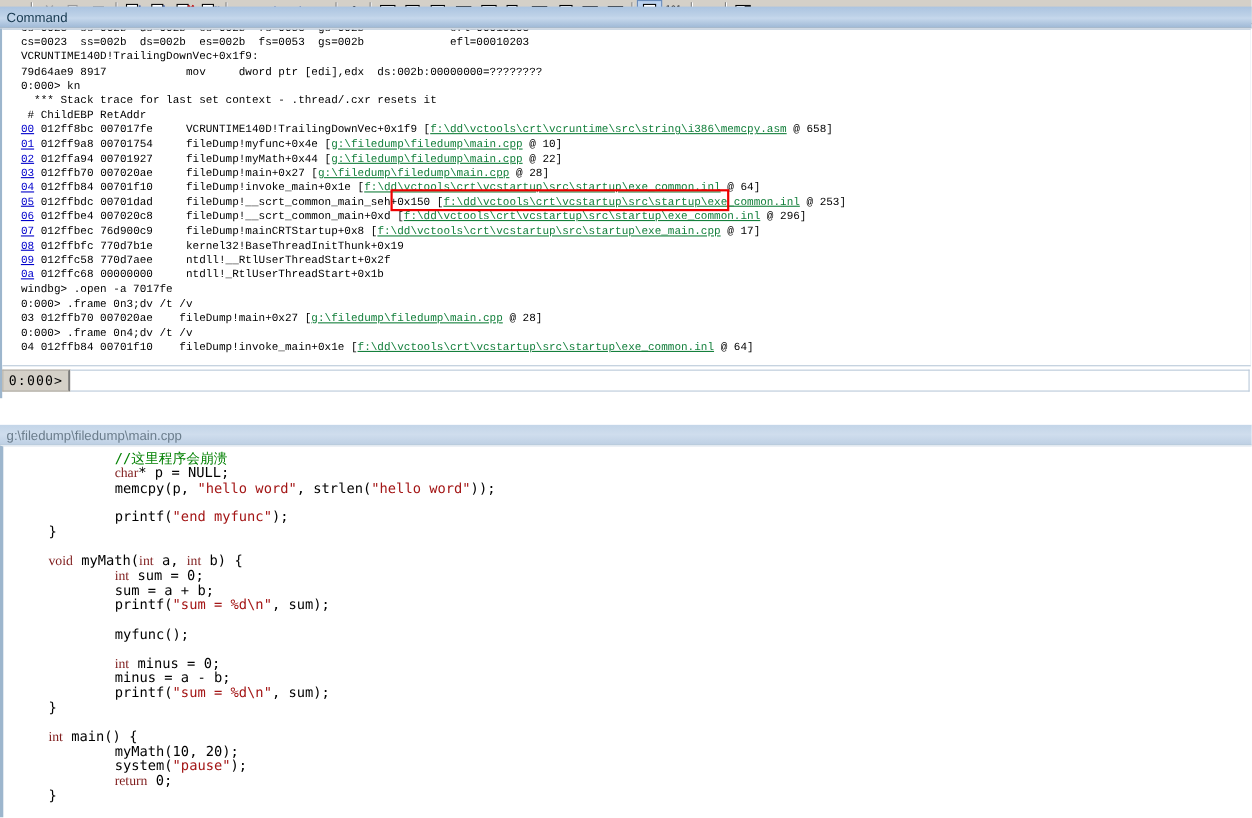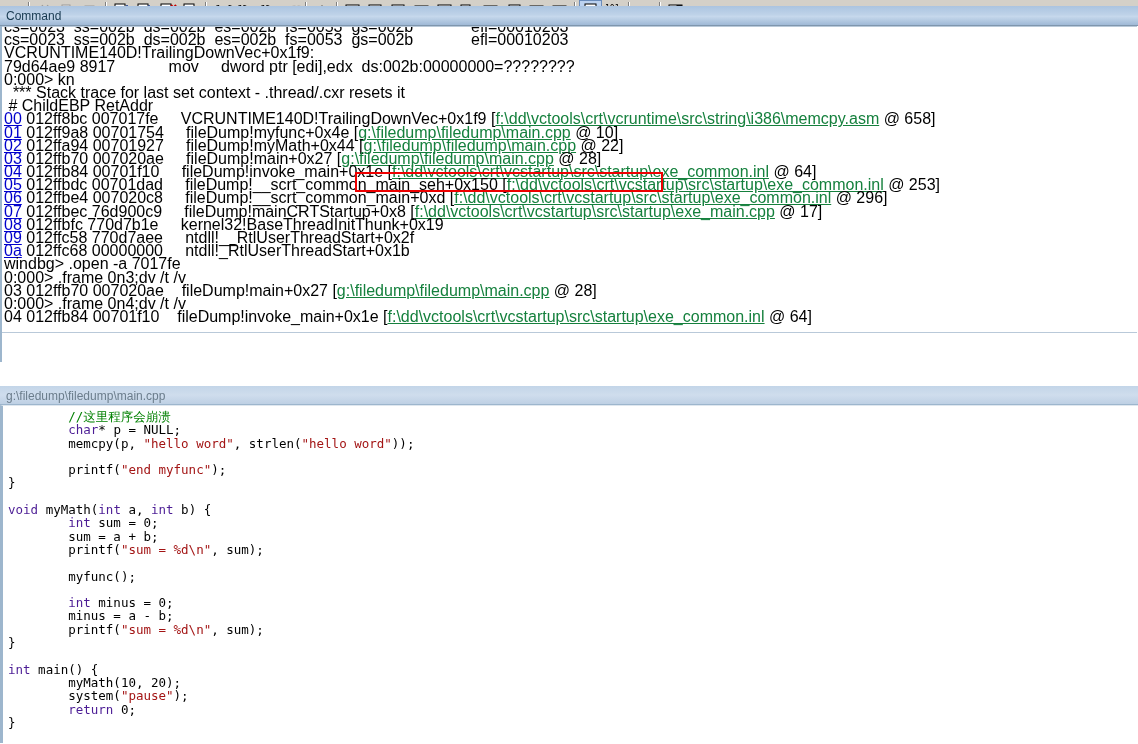--- a/index.html
+++ b/index.html
@@ -77,26 +77,26 @@
   #cmd-scroll {
     position: absolute;
     left: 0; top: 0;
     width: 1136px;
     height: 307px;
     background: #ffffff;
     border: 1px solid #b9c9d9;
     border-left: none;
     box-sizing: border-box;
     overflow: hidden;
-    font-family: Liberation Sans, sans-serif;
-    font-size: 16px;
+    font-family: Liberation Mono, monospace;
+    font-size: 10px;
     line-height: 13.2px;
     color: #000000;
     white-space: pre;
-    padding-left: 2px;
+    padding-left: 17px;
     padding-top: 1px;
   }
   .cline { height: 13.2px; white-space: pre; }
   .clip-top { margin-top: -8px; }
   a.lnk {
     color: #15803d;
     text-decoration: underline;
   }
   .idx {
     color: #0000cc;
@@ -168,22 +168,22 @@
     border-top: 1px solid #dfe7ef;
     box-sizing: border-box;
     overflow: hidden;
     font-family: "DejaVu Sans Mono", "Liberation Mono", monospace;
     font-size: 12.5px;
     line-height: 13.3px;
     white-space: pre;
     padding-top: 4px;
     padding-left: 5px;
   }
-  .sline { height: 13.3px; white-space: pre; }
-  .kw  { color: #4c1d95; }
+  .sline { height: 13.3px; white-space: pre; margin-left: 36px; }
+  .kw  { color: #7f1d1d; font-family: Liberation Serif, serif; }
   .str { color: #a31515; }
   .cmt { color: #008000; }
 </style>
 </head>
 <body>
 
 <div id="toolbar">
     <div class="tb-btn" title="Open source file">
       <svg width="18" height="16" viewBox="0 0 18 16">
         <path d="M1 4 h5 l2 2 h8 v8 h-15z" fill="#e8c34a" stroke="#7a5a00"></path>
@@ -398,19 +398,23 @@
         </g>
       </svg>
     </div>
   </div>
 
 <div id="cmd-pane">
   <div id="cmd-title">Command</div>
   <div id="cmd-body">
     <div id="cmd-scroll"><div class="cline clip-top"><span>cs=0023  ss=002b  ds=002b  es=002b  fs=0053  gs=002b             efl=00010203</span></div><div class="cline"><span>cs=0023  ss=002b  ds=002b  es=002b  fs=0053  gs=002b             efl=00010203</span></div><div class="cline"><span>VCRUNTIME140D!TrailingDownVec+0x1f9:</span></div><div class="cline"><span>79d64ae9 8917            mov     dword ptr [edi],edx  ds:002b:00000000=????????</span></div><div class="cline"><span>0:000&gt; kn</span></div><div class="cline"><span>  *** Stack trace for last set context - .thread/.cxr resets it</span></div><div class="cline"><span> # ChildEBP RetAddr  </span></div><div class="cline"><span class="idx">00</span><span> 012ff8bc 007017fe     VCRUNTIME140D!TrailingDownVec+0x1f9 [</span><a class="lnk" href="#">f:\dd\vctools\crt\vcruntime\src\string\i386\memcpy.asm</a><span> @ 658]</span></div><div class="cline"><span class="idx">01</span><span> 012ff9a8 00701754     fileDump!myfunc+0x4e [</span><a class="lnk" href="#">g:\filedump\filedump\main.cpp</a><span> @ 10]</span></div><div class="cline"><span class="idx">02</span><span> 012ffa94 00701927     fileDump!myMath+0x44 [</span><a class="lnk" href="#">g:\filedump\filedump\main.cpp</a><span> @ 22]</span></div><div class="cline"><span class="idx">03</span><span> 012ffb70 007020ae     fileDump!main+0x27 [</span><a class="lnk" href="#">g:\filedump\filedump\main.cpp</a><span> @ 28]</span></div><div class="cline"><span class="idx">04</span><span> 012ffb84 00701f10     fileDump!invoke_main+0x1e [</span><a class="lnk" href="#">f:\dd\vctools\crt\vcstartup\src\startup\exe_common.inl</a><span> @ 64]</span></div><div class="cline"><span class="idx">05</span><span> 012ffbdc 00701dad     fileDump!__scrt_common_main_seh+0x150 [</span><a class="lnk" href="#">f:\dd\vctools\crt\vcstartup\src\startup\exe_common.inl</a><span> @ 253]</span></div><div class="cline"><span class="idx">06</span><span> 012ffbe4 007020c8     fileDump!__scrt_common_main+0xd [</span><a class="lnk" href="#">f:\dd\vctools\crt\vcstartup\src\startup\exe_common.inl</a><span> @ 296]</span></div><div class="cline"><span class="idx">07</span><span> 012ffbec 76d900c9     fileDump!mainCRTStartup+0x8 [</span><a class="lnk" href="#">f:\dd\vctools\crt\vcstartup\src\startup\exe_main.cpp</a><span> @ 17]</span></div><div class="cline"><span class="idx">08</span><span> 012ffbfc 770d7b1e     kernel32!BaseThreadInitThunk+0x19</span></div><div class="cline"><span class="idx">09</span><span> 012ffc58 770d7aee     ntdll!__RtlUserThreadStart+0x2f</span></div><div class="cline"><span class="idx">0a</span><span> 012ffc68 00000000     ntdll!_RtlUserThreadStart+0x1b</span></div><div class="cline"><span>windbg&gt; .open -a 7017fe</span></div><div class="cline"><span>0:000&gt; .frame 0n3;dv /t /v</span></div><div class="cline"><span>03 012ffb70 007020ae    fileDump!main+0x27 [</span><a class="lnk" href="#">g:\filedump\filedump\main.cpp</a><span> @ 28]</span></div><div class="cline"><span>0:000&gt; .frame 0n4;dv /t /v</span></div><div class="cline"><span>04 012ffb84 00701f10    fileDump!invoke_main+0x1e [</span><a class="lnk" href="#">f:\dd\vctools\crt\vcstartup\src\startup\exe_common.inl</a><span> @ 64]</span></div></div>
     <div id="red-box"></div>
+    <div id="prompt-row">
+      <div id="prompt-label">0:000&gt;</div>
+      <input id="prompt-input" type="text" value="" style="">
+    </div>
   </div>
 </div>
 
 <div id="src-pane">
   <div id="src-title">g:\filedump\filedump\main.cpp</div>
   <div id="src-body"><div class="sline"><span>        </span><span class="cmt">//这里程序会崩溃</span></div><div class="sline"><span>        </span><span class="kw">char</span><span>* p = NULL;</span></div><div class="sline"><span>        memcpy(p, </span><span class="str">"hello word"</span><span>, strlen(</span><span class="str">"hello word"</span><span>));</span></div><div class="sline">&nbsp;</div><div class="sline"><span>        printf(</span><span class="str">"end myfunc"</span><span>);</span></div><div class="sline"><span>}</span></div><div class="sline">&nbsp;</div><div class="sline"><span class="kw">void</span><span> myMath(</span><span class="kw">int</span><span> a, </span><span class="kw">int</span><span> b) {</span></div><div class="sline"><span>        </span><span class="kw">int</span><span> sum = 0;</span></div><div class="sline"><span>        sum = a + b;</span></div><div class="sline"><span>        printf(</span><span class="str">"sum = %d\n"</span><span>, sum);</span></div><div class="sline">&nbsp;</div><div class="sline"><span>        myfunc();</span></div><div class="sline">&nbsp;</div><div class="sline"><span>        </span><span class="kw">int</span><span> minus = 0;</span></div><div class="sline"><span>        minus = a - b;</span></div><div class="sline"><span>        printf(</span><span class="str">"sum = %d\n"</span><span>, sum);</span></div><div class="sline"><span>}</span></div><div class="sline">&nbsp;</div><div class="sline"><span class="kw">int</span><span> main() {</span></div><div class="sline"><span>        myMath(10, 20);</span></div><div class="sline"><span>        system(</span><span class="str">"pause"</span><span>);</span></div><div class="sline"><span>        </span><span class="kw">return</span><span> 0;</span></div><div class="sline"><span>}</span></div></div>
 </div>
 
 </body></html>

